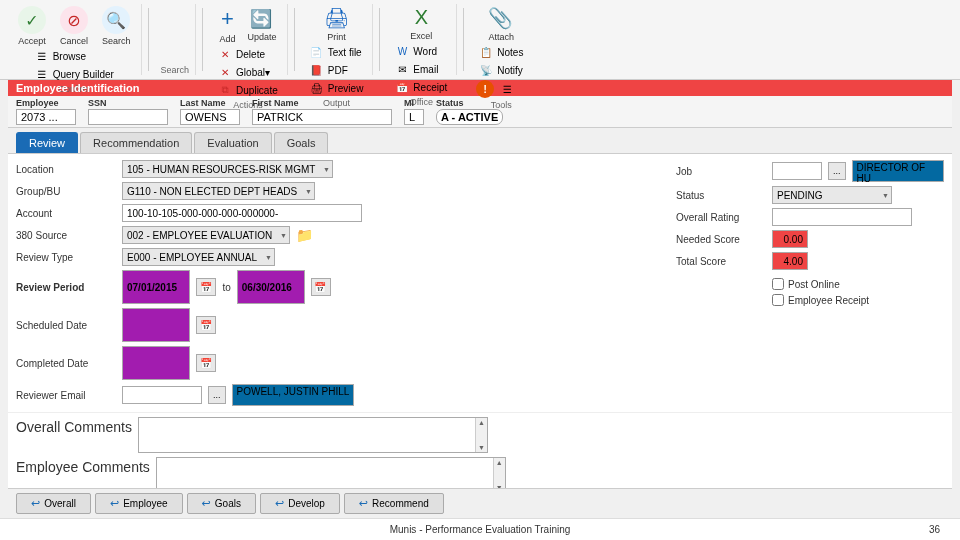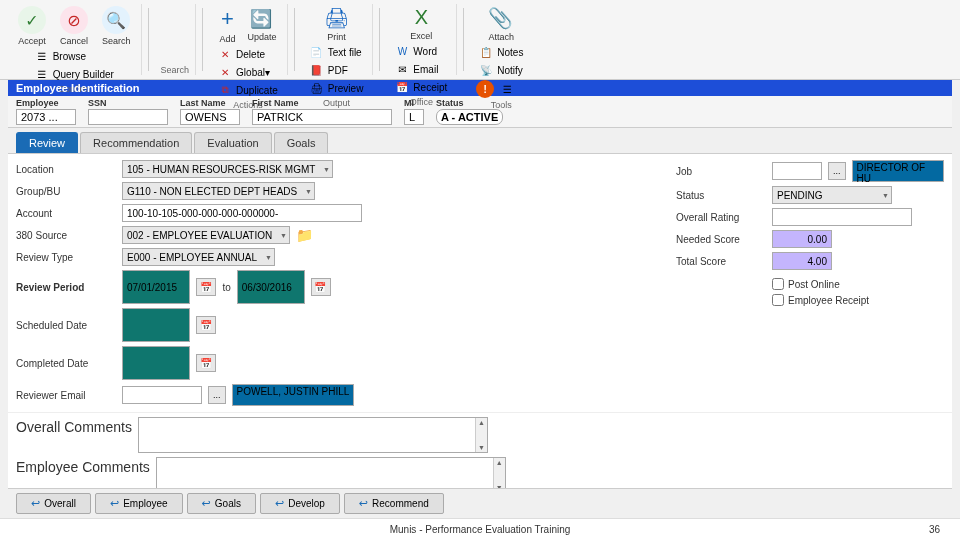--- a/index.html
+++ b/index.html
@@ -115,21 +115,21 @@
     .big-icon-btn .btn-label { font-size: 9px; color: #333; }
 
     
     .main-content {
       background: white;
       margin: 0 8px;
     }
 
     
     .emp-id-bar {
-      background: #1d4ed8;
+      background: #ef4444;
       color: white;
       font-size: 11px;
       font-weight: bold;
       padding: 2px 8px;
     }
 
     
     .emp-header {
       display: flex;
       align-items: center;
@@ -268,46 +268,47 @@
       padding: 1px 3px;
       height: 18px;
       cursor: pointer;
       display: inline-flex;
       align-items: center;
       font-size: 10px;
     }
 
     .date-input {
       border: 1px solid #aaa;
-      background: #0f766e;
+      background: #a21caf;
       padding: 16px 4px;
       font-size: 10px;
       height: 18px;
       width: 68px;
+      font-weight: bold;
     }
     .to-label { font-size: 10px; color: #333; }
 
     
     .right-form-row {
       display: flex;
       align-items: center;
       gap: 6px;
     }
     .right-label {
       font-size: 10px;
       color: #333;
       min-width: 90px;
     }
     .num-value {
       border: 1px solid #aaa;
-      background: #c4b5fd;
+      background: #ef4444;
       padding: 1px 4px;
       font-size: 10px;
       height: 18px;
-      width: 60px;
+      width: 36px;
       text-align: right;
     }
 
     .checkbox-row {
       display: flex;
       align-items: center;
       gap: 4px;
     }
     .checkbox-row input[type="checkbox"] {
       width: 12px;

